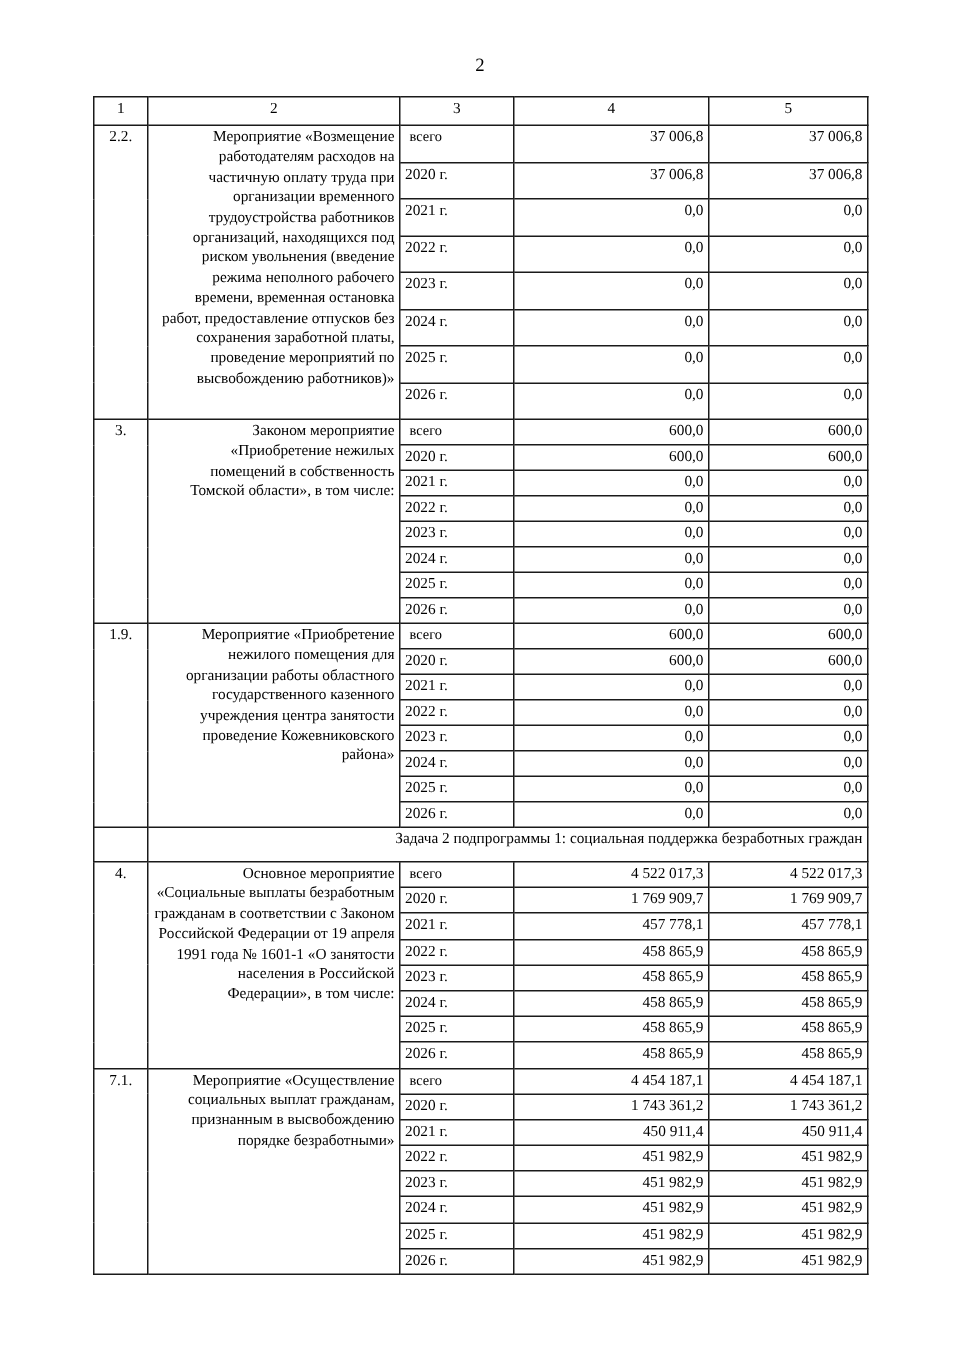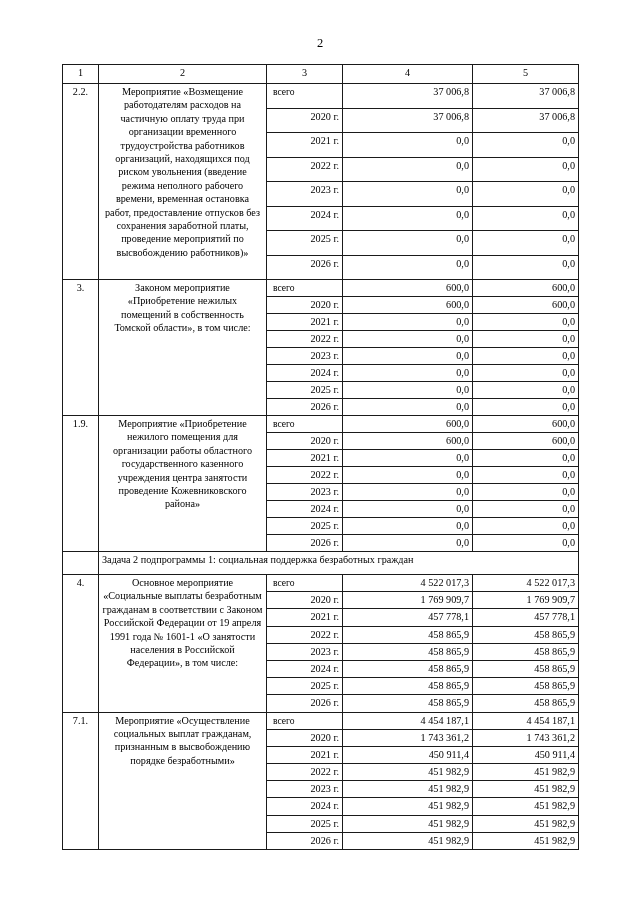--- a/index.html
+++ b/index.html
@@ -63,25 +63,25 @@
     padding: 0 3px;
     font-size: 10.5px;
   }
   .num-col {
     text-align: center;
     vertical-align: top;
     font-size: 10.5px;
     margin-top: 29px;
   }
   .desc {
-    text-align: center;
+    text-align: right;
     vertical-align: top;
   }
   .period {
-    text-align: right;
+    text-align: left;
     vertical-align: middle;
     white-space: nowrap;
     font-size: 10.4px;
   }
   .period.vsego {
     text-align: left;
     padding-left: 6px;
     font-size: 9.6px;
   }
   .money {
@@ -89,21 +89,21 @@
     vertical-align: middle;
     padding-right: 6px;
     white-space: nowrap;
     font-size: 10.5px;
   }
   .task-row td {
     vertical-align: middle;
     height: 20px;
   }
   .task-label {
-    text-align: left;
+    text-align: right;
     padding-left: 6px;
     font-size: 10.3px;
     vertical-align: middle;
   }
   .blank-cell {
     border: 1px solid #1a1a1a;
   }
   .rh-tall { height: 24.5px; }
   .rh-mid  { height: 17px; }
   .rh-low  { height: 17.2px; }

